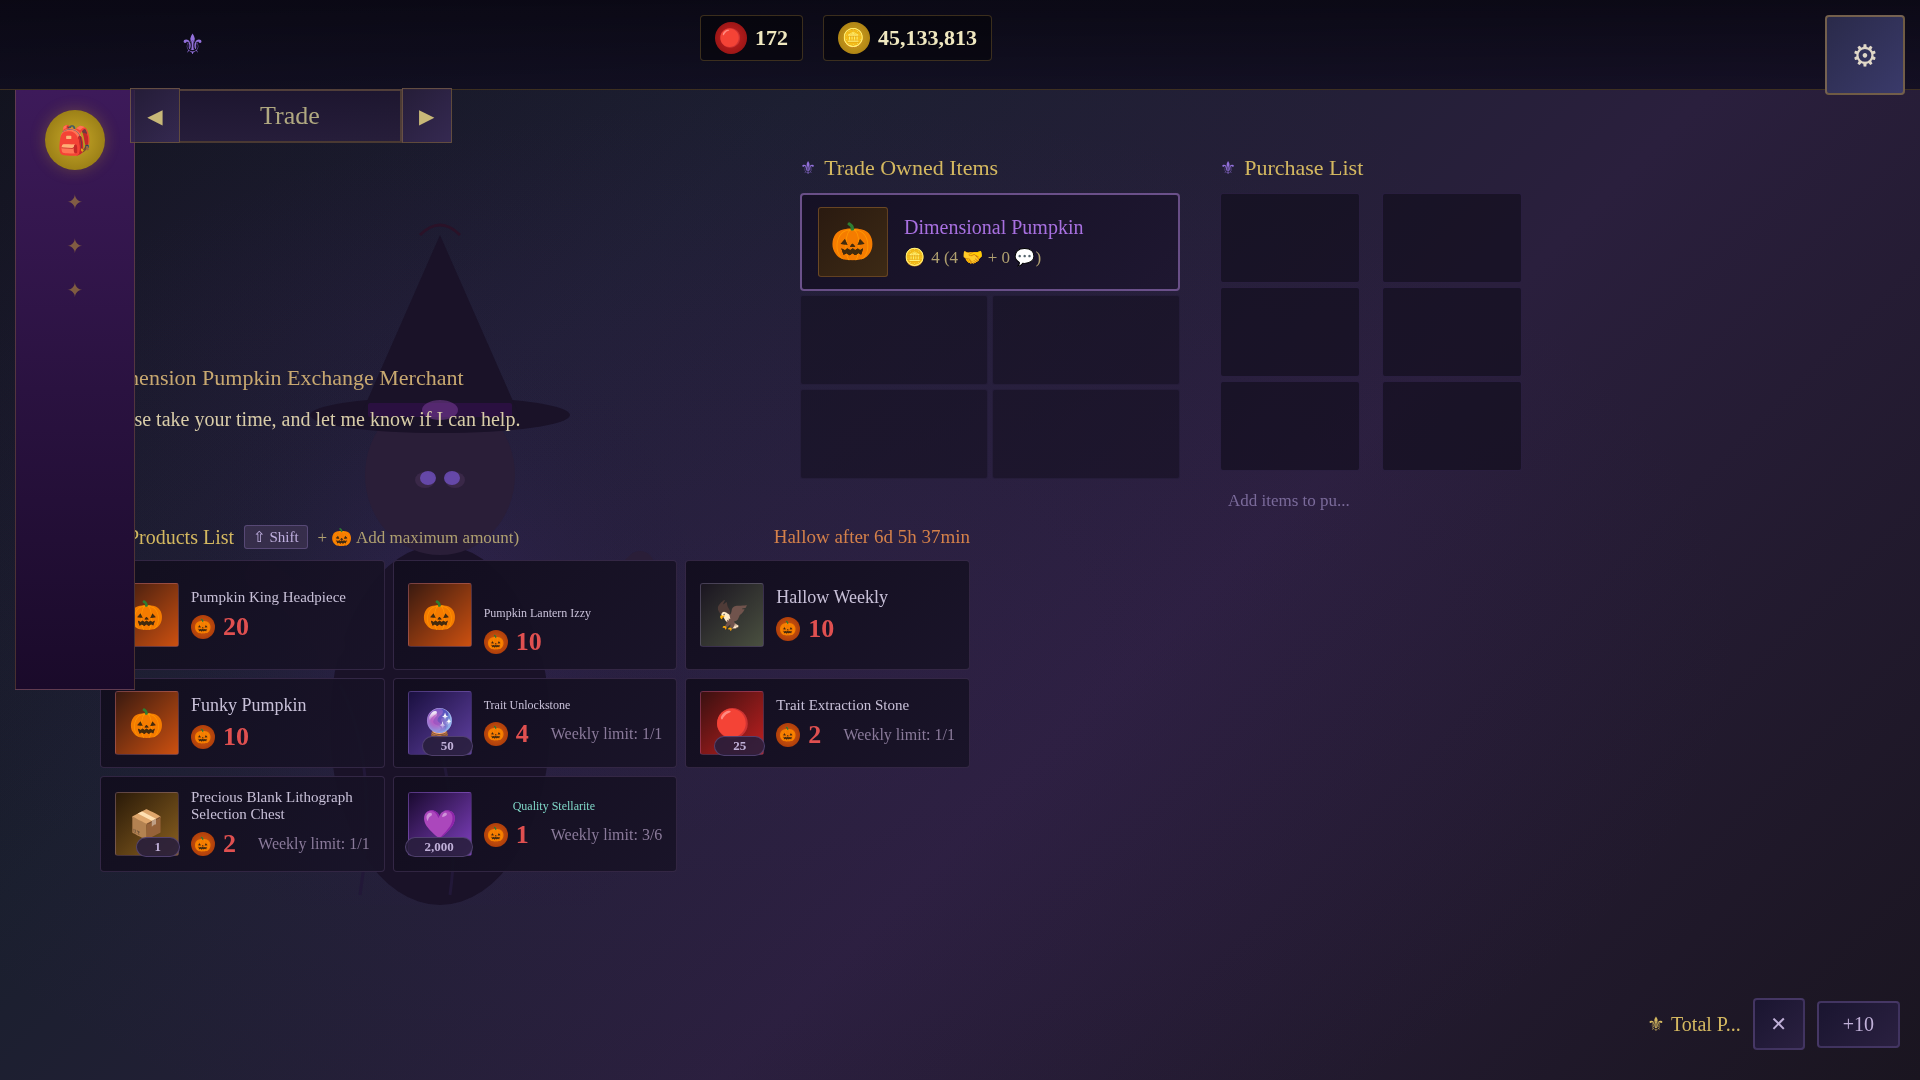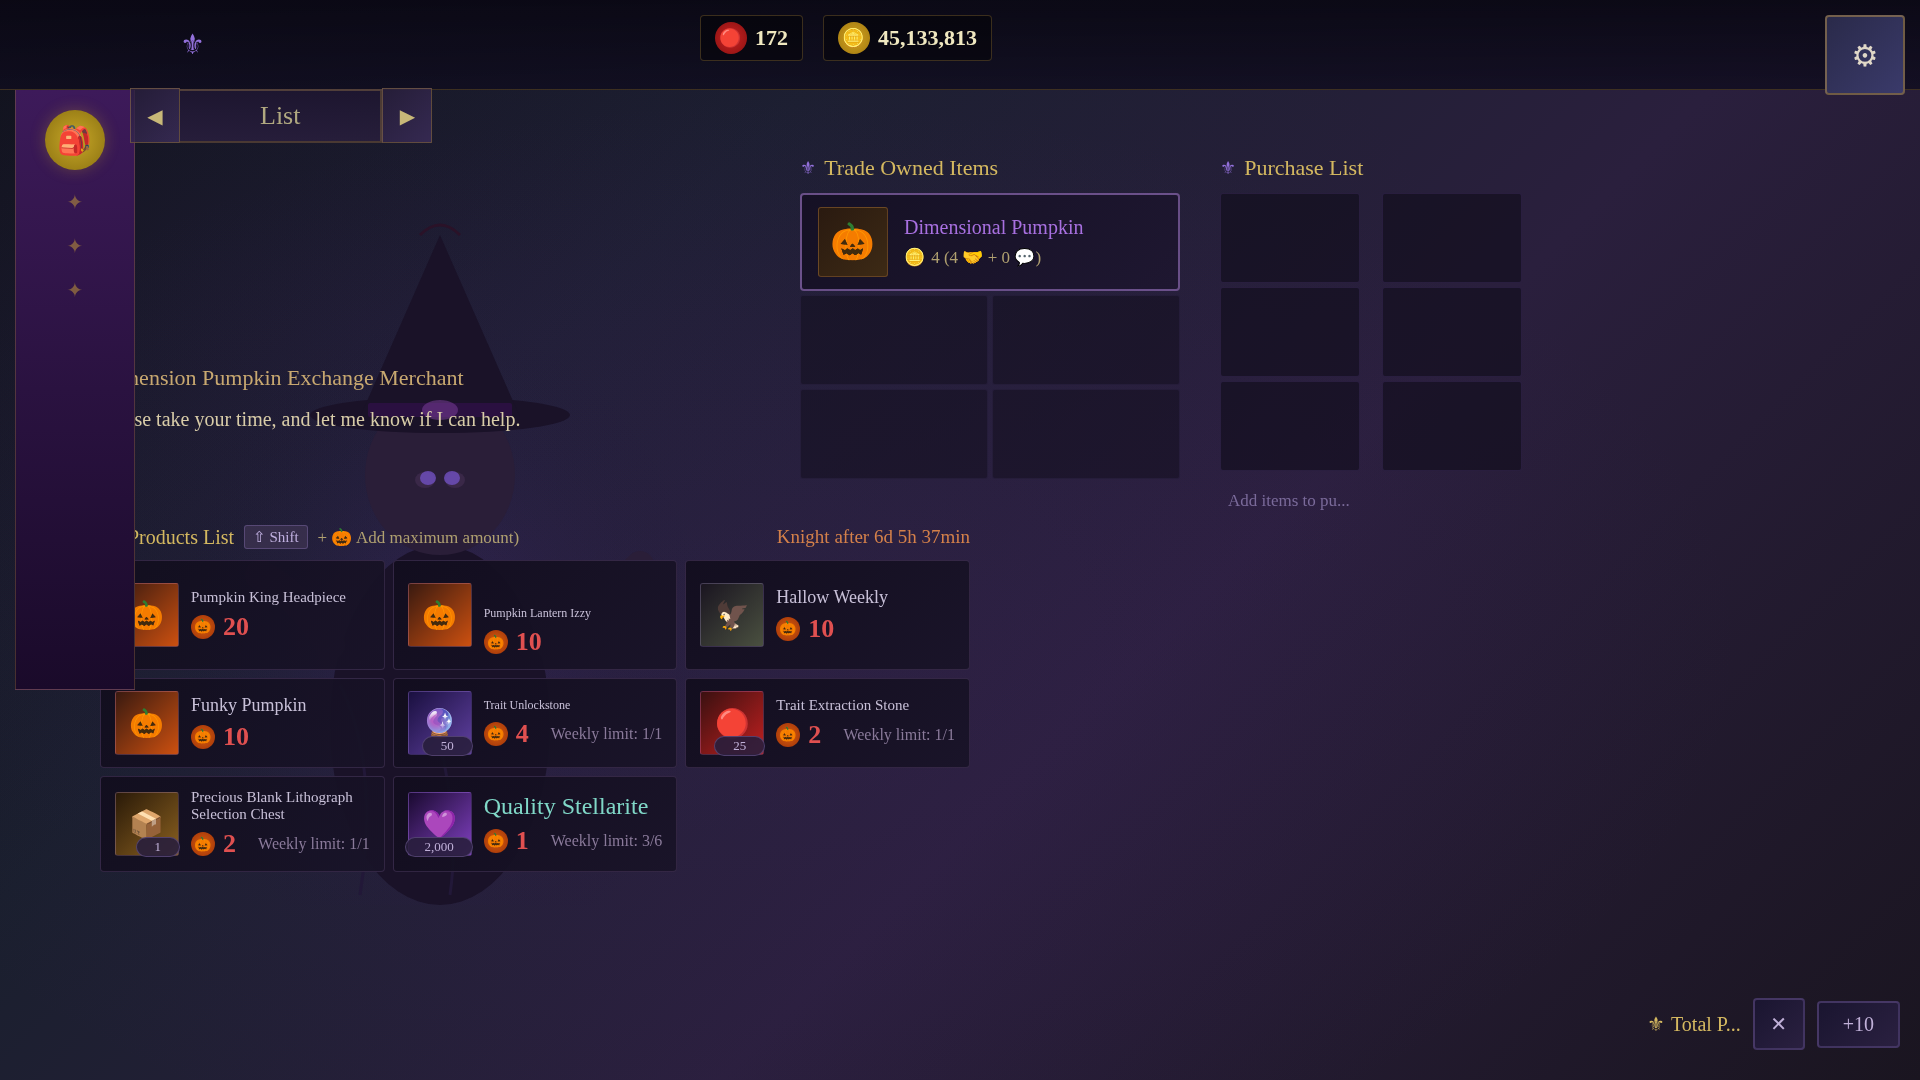--- a/index.html
+++ b/index.html
@@ -307,20 +307,21 @@
     .product-badge {
       position: absolute;
       bottom: -2px;
       right: -2px;
       background: rgba(40,30,60,0.9);
       border: 1px solid rgba(120,100,160,0.5);
       color: #c0b0d8;
       font-size: 13px;
       padding: 1px 18px;
       border-radius: 10px;
+      font-weight: bold;
     }
 
     .product-info {
       flex: 1;
     }
 
     .product-name {
       color: #c8c0d8;
       font-size: 18px;
       margin-bottom: 6px;
@@ -420,21 +421,21 @@
   </div>
 
   <div class="top-right-icon">
     <span>⚙</span>
   </div>
 </div>
 
 <div class="nav-tabs">
   <div class="nav-arrow">◀</div>
   <div class="tab-sell">
-    <span>List</span>
+    <span>Trade</span>
   </div>
   <div class="nav-arrow">▶</div>
 </div>
 
 <div class="main-content">
 
   <div style="position:absolute; left:0; top:0; width:680px; height:760px;">
     <svg width="680" height="760" viewBox="0 0 680 760">
 
       <defs>
@@ -517,21 +518,21 @@
     <div class="add-items-text">Add items to pu...</div>
   </div>
 
   <div style="position:absolute;top:380px;left:0;width:870px;display:flex;align-items:center;justify-content:space-between;margin-bottom:12px;">
     <div style="display:flex;align-items:center;gap:10px;color:#d4b860;font-size:20px;">
       <span>⚜</span>
       <span>Products List</span>
       <span style="background:rgba(60,50,80,0.8);border:1px solid rgba(120,100,160,0.5);color:#c0b0e0;font-size:15px;padding:2px 8px;border-radius:3px;">⇧ Shift</span>
       <span style="color:#b0a070;font-size:17px;">+ 🎃 Add maximum amount)</span>
     </div>
-    <div style="color:#d4804a;font-size:19px;">Knight after 6d 5h 37min</div>
+    <div style="color:#d4804a;font-size:19px;">Hallow after 6d 5h 37min</div>
   </div>
 
   <div id="products-grid" style="position:absolute;top:415px;left:0;width:870px;display:grid;grid-template-columns:1fr 1fr 1fr;gap:8px;">
   <div class="product-card">
       <div class="product-img" style="background:linear-gradient(135deg,#3a1a10,#cc5010);">
         <span style="font-size:28px;">🎃</span>
 
       </div>
       <div class="product-info">
         <div class="product-name" style="color:#c8c0d8;font-size:15px;">Pumpkin King Headpiece</div>
@@ -625,21 +626,21 @@
           <span class="weekly-limit">Weekly limit: 1/1</span>
         </div>
       </div>
     </div>
       <div class="product-card">
       <div class="product-img" style="background:linear-gradient(135deg,#1a0a30,#8040c0);">
         <span style="font-size:28px;">💜</span>
         <span class="product-badge">2,000</span>
       </div>
       <div class="product-info">
-        <div class="product-name" style="color:#80d8c8;font-size:24px;">Quality Stellarite</div>
+        <div class="product-name" style="color:#80d8c8;font-size:12px;margin-left:29px;">Quality Stellarite</div>
         <div class="product-price-row">
           <div class="pumpkin-coin">🎃</div>
           <span class="price-value">1</span>
           <span class="weekly-limit">Weekly limit: 3/6</span>
         </div>
       </div>
     </div>
     </div>
 
 </div>

